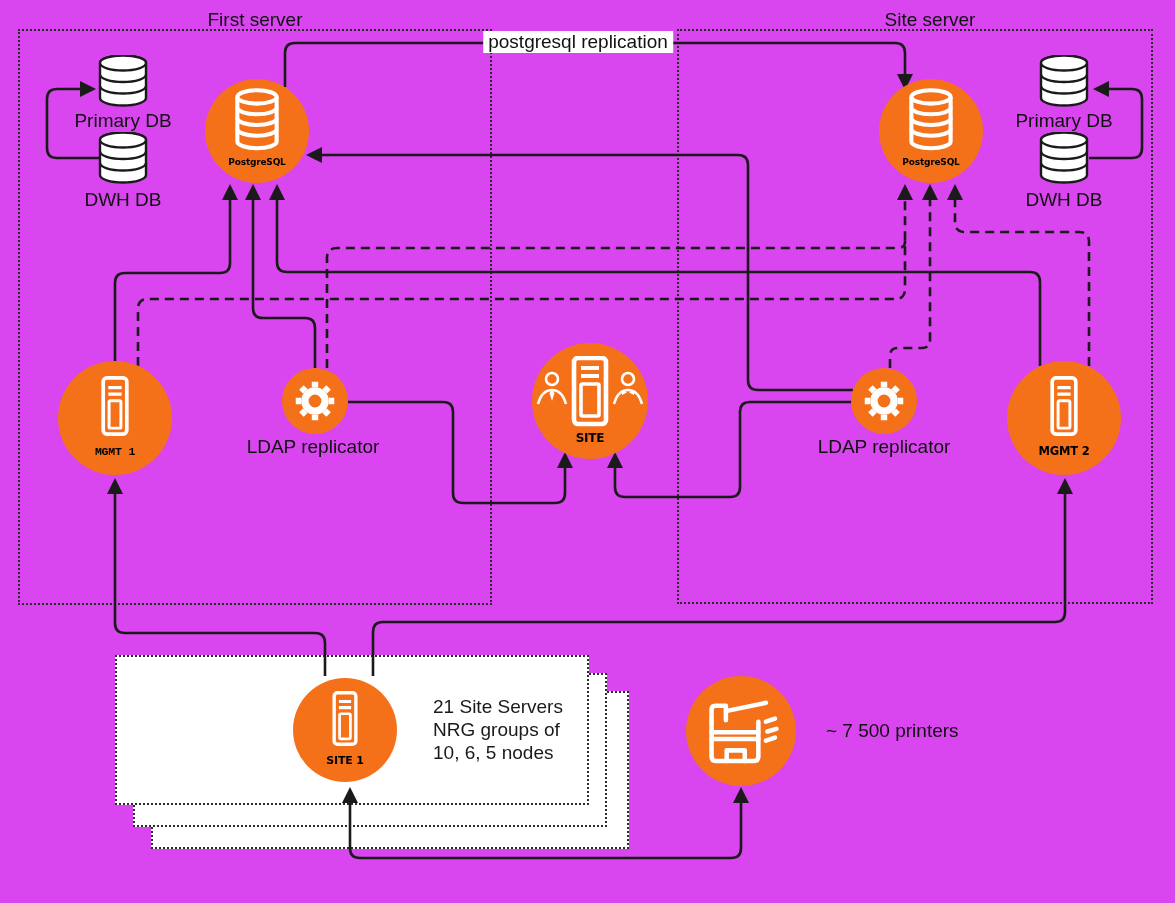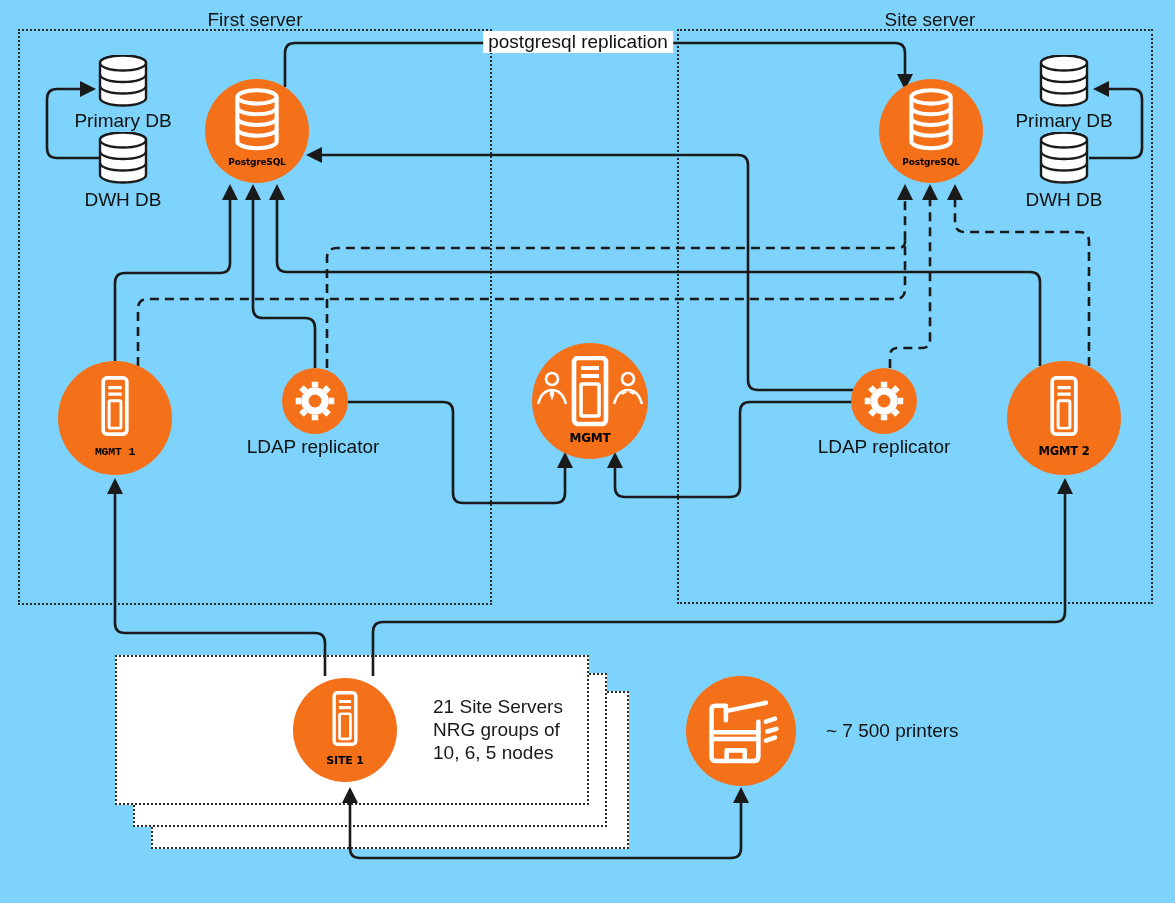--- a/index.html
+++ b/index.html
@@ -1,18 +1,18 @@
 <!DOCTYPE html>
 <html style="--accent: #F4711A; --line: #1A1A1A;"><head>
 <meta charset="utf-8">
 <style>
   :root { --accent:#F4711A; --line:#1a1a1a; }
   html,body { margin:0; padding:0; background:#fff; }
   body { font-family:"Liberation Sans", sans-serif; color:#1a1a1a; }
-  .canvas { position:relative; width:1175px; height:903px; background:#7dd3fc; overflow:hidden; }
+  .canvas { position:relative; width:1175px; height:903px; background:#d946ef; overflow:hidden; }
 
   .dotted-box { position:absolute; border:2.2px dotted #2b2b2b; background:transparent; z-index:1; }
   .stack-box  { position:absolute; border:2.2px dotted #2b2b2b; background:#fff; z-index:2; }
 
   .wires { position:absolute; left:0; top:0; z-index:3; }
 
   .node { position:absolute; background:var(--accent); border-radius:50%; z-index:4; }
   .node .glyph { position:absolute; left:50%; transform:translateX(-50%); }
   .node .nlabel { position:absolute; left:0; right:0; text-align:center;
                   font-family:"DejaVu Sans", sans-serif; font-weight:bold; color:#000; letter-spacing:-0.2px; }
@@ -194,21 +194,21 @@
           <path d="M4,48 q4,-14 14,-14 q10,0 14,14"></path>
           <path d="M18,34 l-2.5,3 l2.5,8 l2.5,-8 Z" fill="#fff" stroke="none"></path>
         </g>
         <g stroke-width="2.6">
           <circle cx="94" cy="23" r="6"></circle>
           <path d="M80,48 q4,-14 14,-14 q10,0 14,14"></path>
           <path d="M88,34 l5,2.5 l-5,2.5 Z M100,34 l-5,2.5 l5,2.5 Z" fill="#fff" stroke="none"></path>
         </g>
       </g>
     </svg>
-    <div class="nlabel" style="bottom:14px; font-size:12px;">MGMT</div>
+    <div class="nlabel" style="bottom:14px; font-size:12px;">SITE</div>
   </div>
 
   <div class="node" style="left:282px; top:368px; width:66px; height:66px;">
     <svg class="glyph" style="top:11px;" width="44" height="44" viewBox="0 0 48 48">
       <g stroke="#fff" fill="none">
         <circle cx="24" cy="24" r="11" stroke-width="8"></circle>
         <g stroke-width="7" stroke-linecap="butt">
           <path d="M24,3 V9 M24,39 V45 M3,24 H9 M39,24 H45 M9.2,9.2 L13.4,13.4 M34.6,34.6 L38.8,38.8 M38.8,9.2 L34.6,13.4 M13.4,34.6 L9.2,38.8"></path>
         </g>
       </g>

